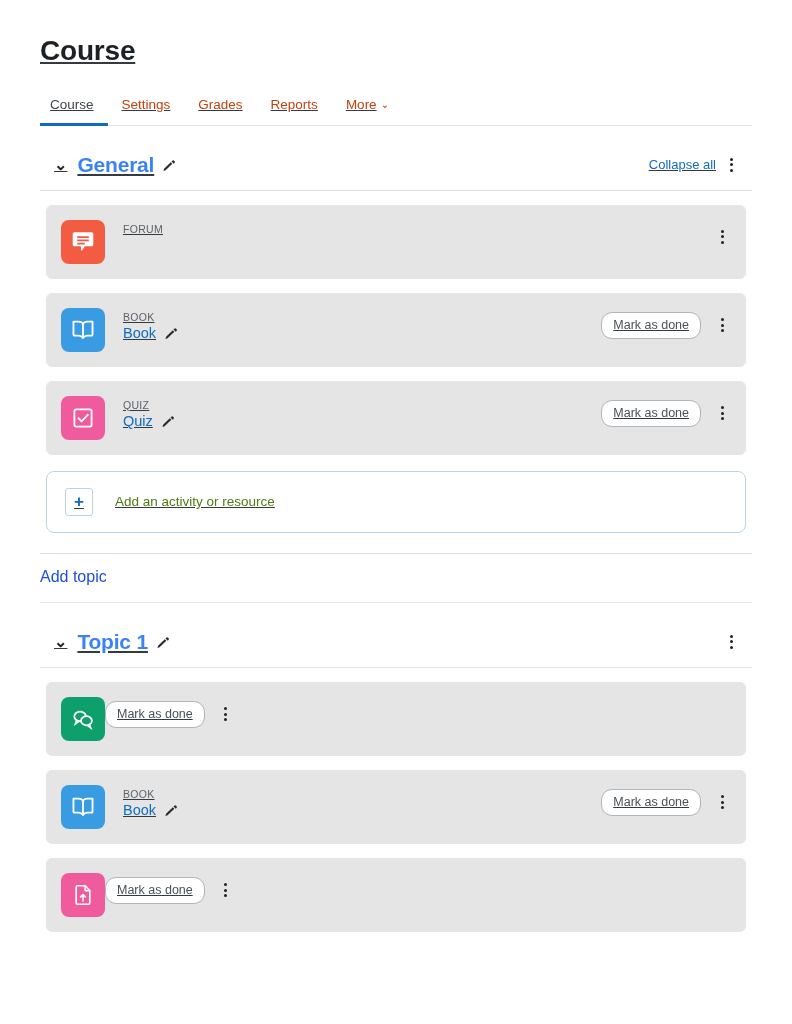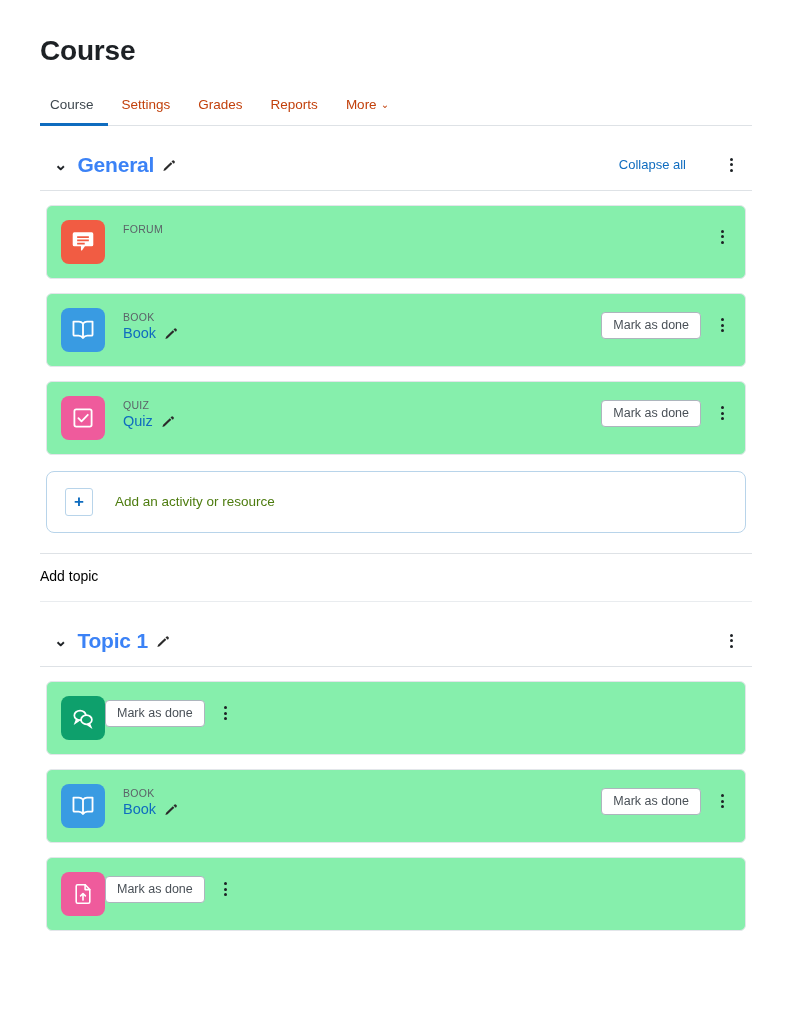--- a/index.html
+++ b/index.html
@@ -13,20 +13,21 @@
     height: 1024px;
     overflow: hidden;
     font-family: "Liberation Sans", sans-serif;
     color: #343a40;
     -webkit-font-smoothing: antialiased;
   }
 
   .page {
     width: 792px;
     padding: 0 40px;
+    text-decoration: underline;
   }
 
   
   .page-title {
     font-size: 28px;
     font-weight: bold;
     color: #1d2125;
     margin: 34px 0 0 0;
     letter-spacing: -0.2px;
     line-height: 1.2;
@@ -92,21 +93,21 @@
     cursor: pointer;
     line-height: 0;
     vertical-align: middle;
   }
   .pencil svg { display: block; }
   .section-head .spacer { flex: 1; }
   .collapse-all {
     font-size: 13px;
     color: #0f6cbf;
     cursor: pointer;
-    margin-right: 34px;
+    margin-right: 4px;
     text-decoration: none;
   }
 
   .kebab {
     width: 22px;
     height: 26px;
     display: inline-flex;
     flex-direction: column;
     align-items: center;
     justify-content: center;
@@ -127,21 +128,21 @@
     border-top: 1px solid #dee2e6;
     margin: 8px 0 0 0;
   }
 
   
   .activities { padding: 0 6px; }
 
   .activity-card {
     border: 1px solid #e3e6ea;
     border-radius: 6px;
-    background: #86efac;
+    background: #e5e5e5;
     margin-top: 14px;
     padding: 14px 12px 14px 14px;
   }
   .activity-row {
     display: flex;
     align-items: flex-start;
   }
   .act-icon {
     width: 44px;
     height: 44px;
@@ -182,21 +183,21 @@
     display: flex;
     align-items: center;
     flex: none;
     padding-top: 4px;
   }
   .mark-done {
     font-size: 12.5px;
     color: #495057;
     background: #fff;
     border: 1px solid #adb5bd;
-    border-radius: 4px;
+    border-radius: 11px;
     padding: 5px 11px 6px 11px;
     cursor: pointer;
     white-space: nowrap;
     font-family: "Liberation Sans", sans-serif;
     margin-right: 10px;
   }
 
   .dates-box {
     margin: 14px 0 0 0;
     background: #f7f8f9;
@@ -239,22 +240,22 @@
     color: #4d7c0f;
   }
 
   .add-topic-rule {
     border: 0;
     border-top: 1px solid #dee2e6;
     margin: 20px 0 0 0;
   }
   .add-topic {
     display: inline-block;
-    font-size: 14px;
-    color: #000000;
+    font-size: 16px;
+    color: #1d4ed8;
     cursor: pointer;
     margin-top: 14px;
     text-decoration: none;
   }
   .post-topic-rule {
     border: 0;
     border-top: 1px solid #e9ecef;
     margin: 16px 0 0 0;
   }
 </style>

